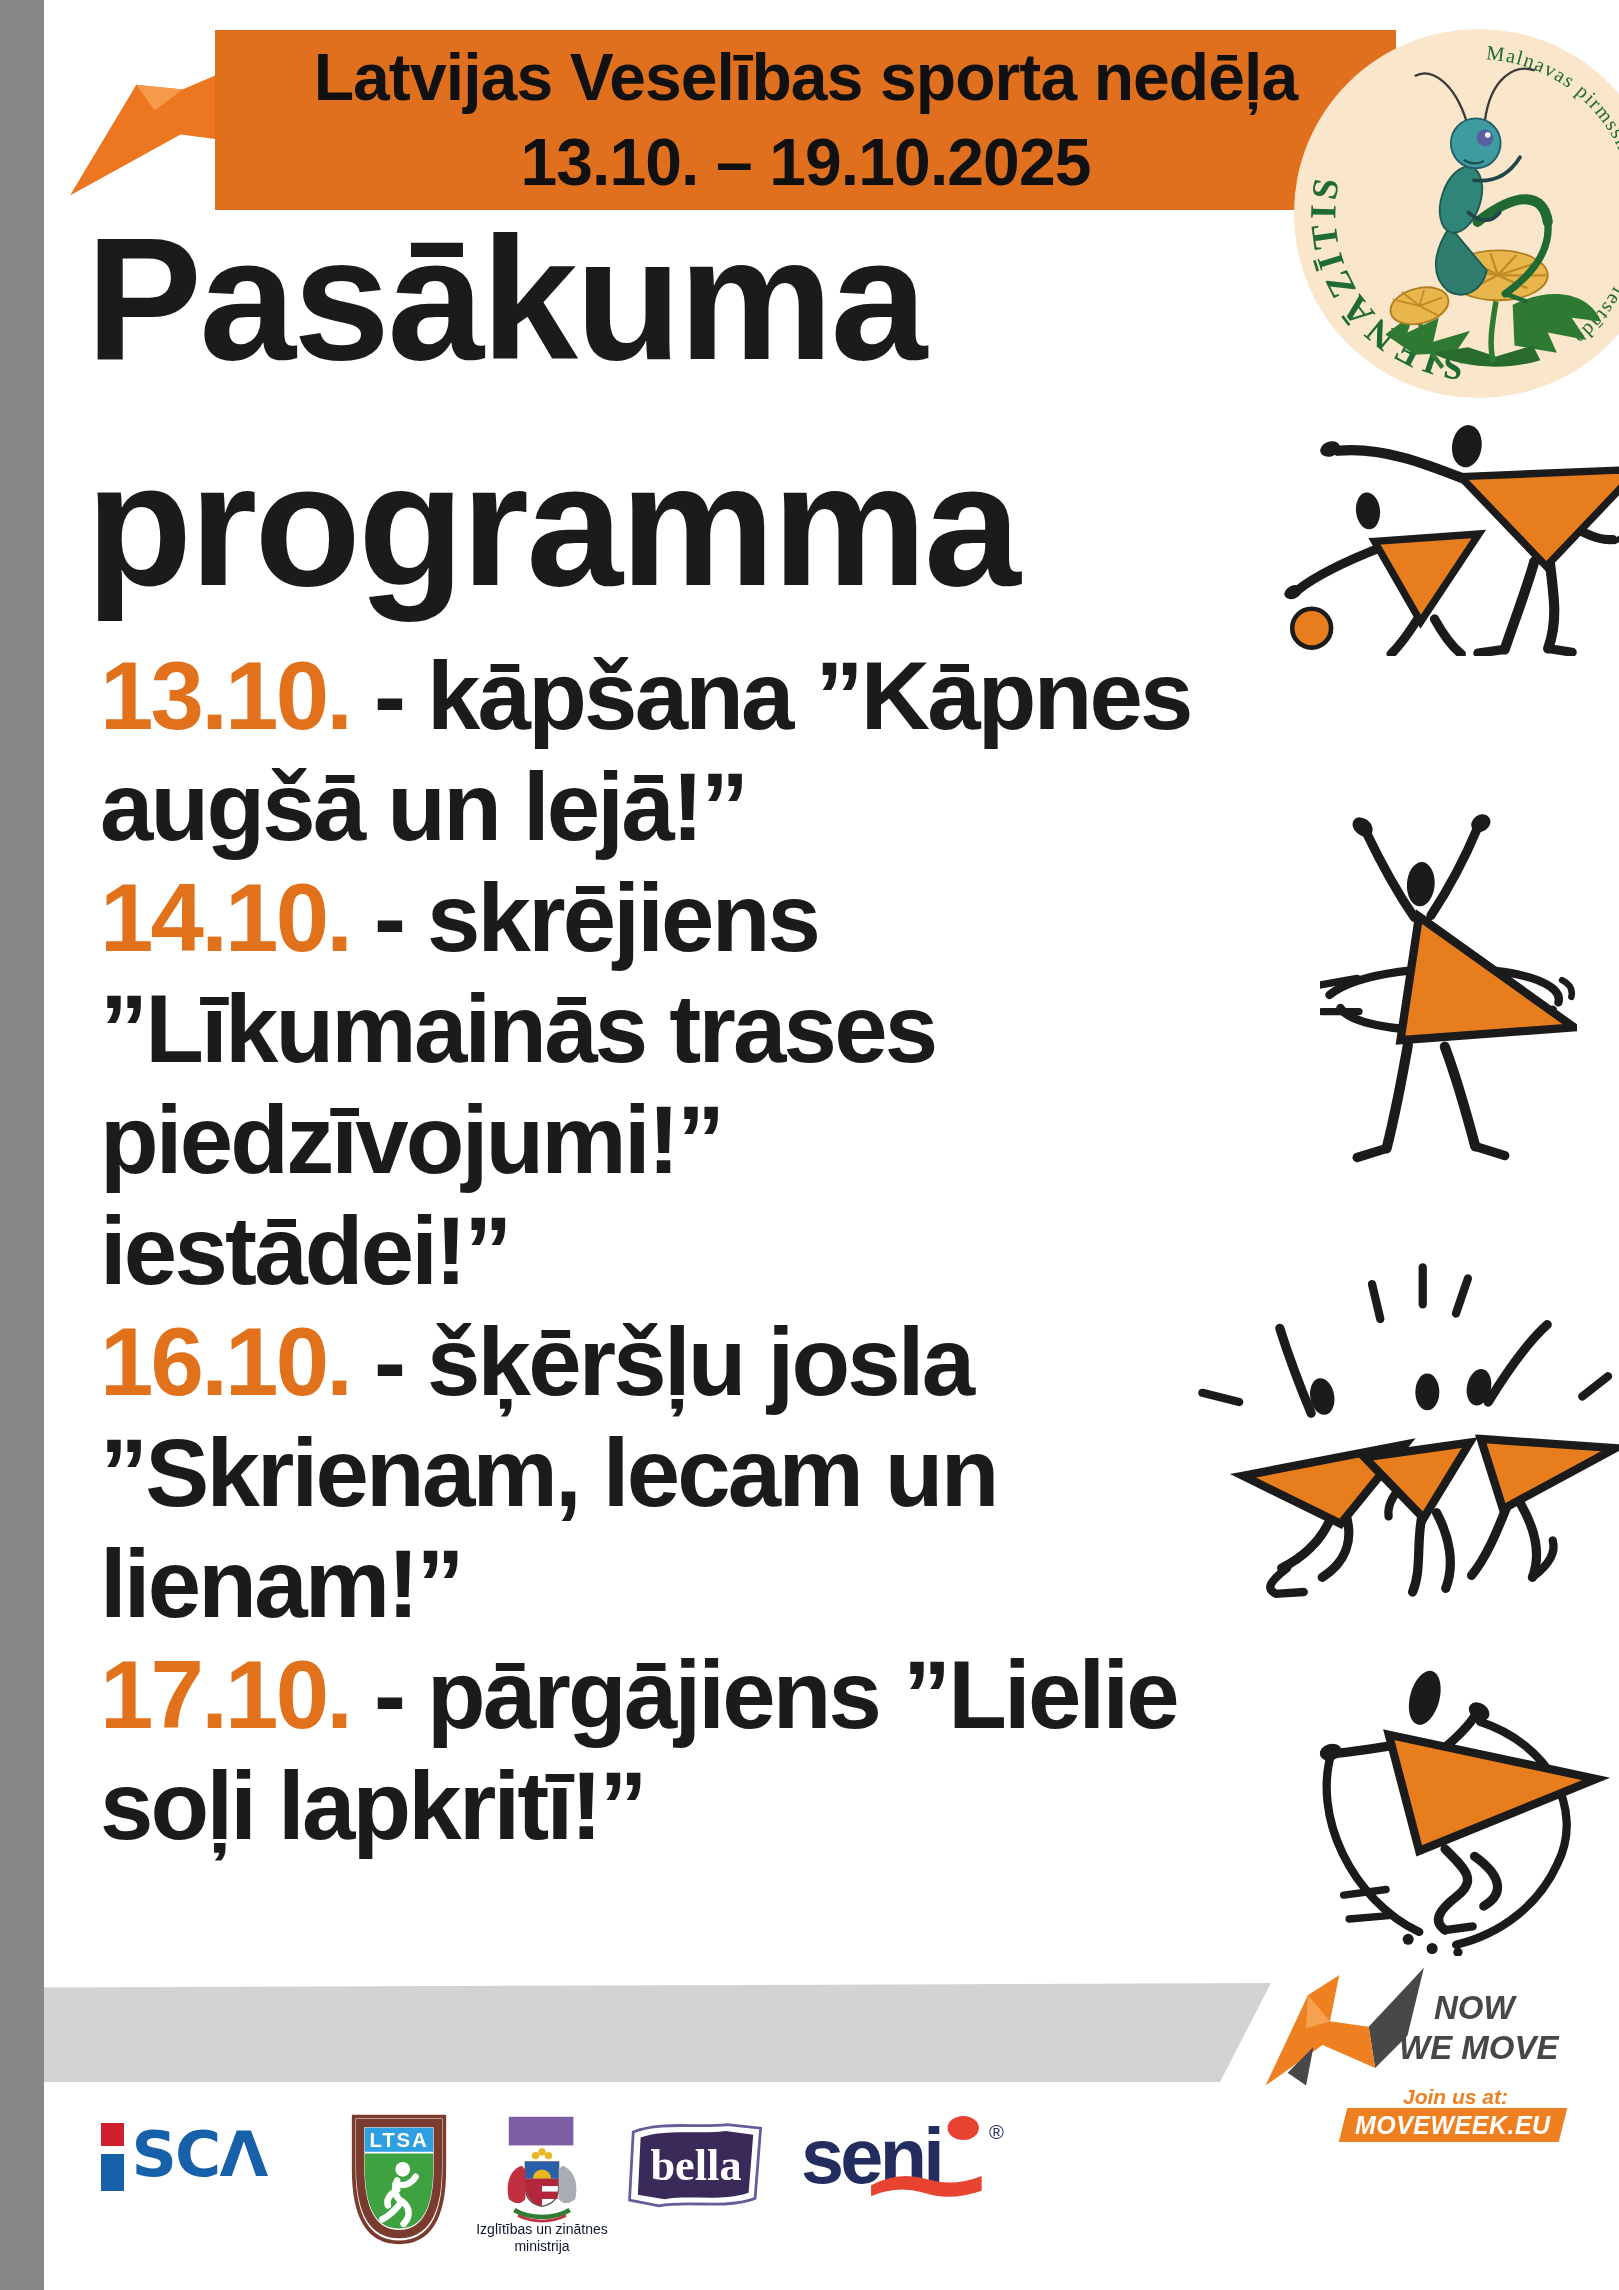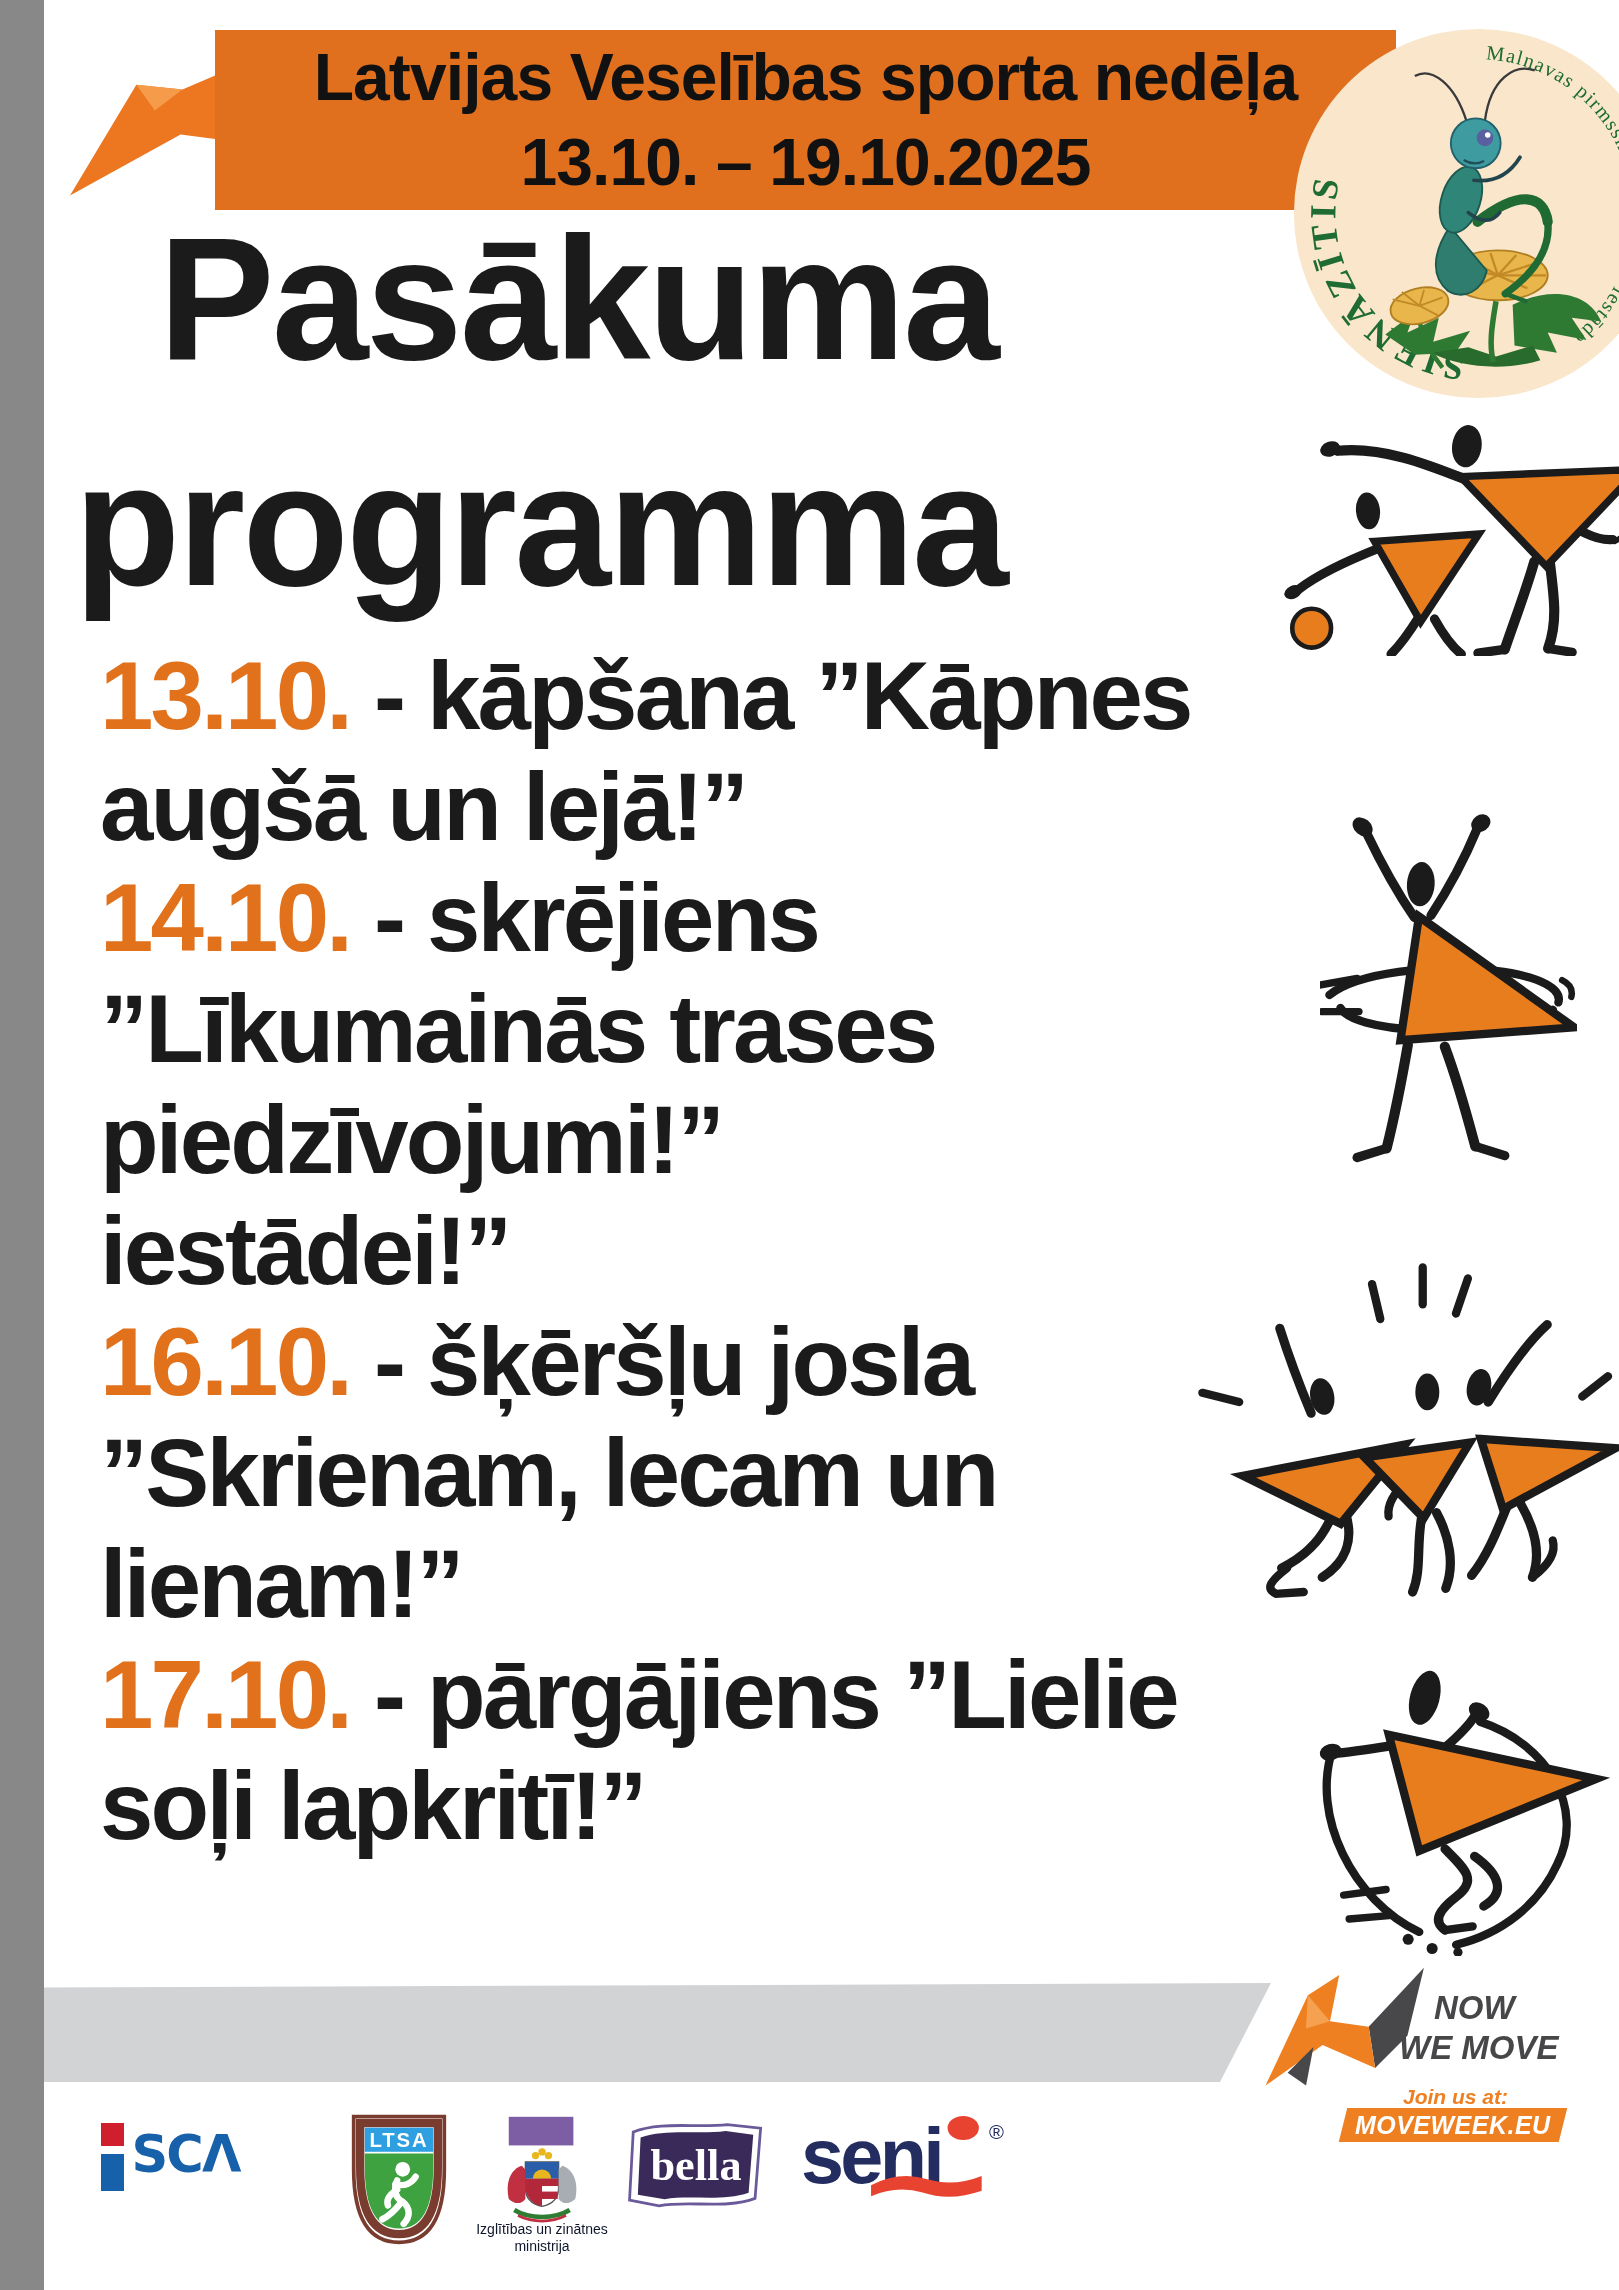--- a/index.html
+++ b/index.html
@@ -7,41 +7,41 @@
           font-family:"Liberation Sans",sans-serif;margin-left:44px;}
   .abs{position:absolute;}
 
   
   .banner{left:171px;top:30px;width:1181px;height:180px;background:#e0701d;
           display:flex;flex-direction:column;justify-content:center;align-items:center;}
   .banner .bline{font-size:66px;font-weight:bold;color:#111;line-height:85px;
           letter-spacing:-0.9px;white-space:nowrap;}
 
   
-  .title{left:30px;top:186px;width:923px;text-align:right;}
+  .title{left:42px;top:186px;width:923px;}
   .title .tline{font-size:174px;font-weight:bold;color:#1b1b1b;line-height:226px;
           letter-spacing:-2.8px;white-space:nowrap;}
 
   
   .program{left:56px;top:640px;}
   .pline{font-size:96px;font-weight:bold;color:#1b1b1b;line-height:111px;
          letter-spacing:-2.8px;white-space:nowrap;}
   .pline .date{color:#e2711c;}
 
   
   .graybar{left:0;top:1983px;width:1227px;height:100px;background:#d1d3d4;
            clip-path:polygon(0 4.6px,1227px 0,1176px 99px,0 99px);}
 
   
   .isca{left:57px;top:2119px;display:flex;align-items:flex-start;}
   .isca .col{display:flex;flex-direction:column;margin-top:3.7px;}
   .isca .reddot{width:23px;height:23px;background:#cf1f2f;}
   .isca .bluestem{width:23px;height:37px;background:#1760aa;margin-top:8.3px;}
   .isca .letters{font-family:"DejaVu Sans","Liberation Sans",sans-serif;
-      font-size:51px;font-weight:900;color:#1760aa;letter-spacing:-1.8px;line-height:72px;margin-left:7.4px;}
+      font-size:63px;font-weight:900;color:#1760aa;letter-spacing:-1.8px;line-height:72px;margin-left:7.4px;}
 
   
   .ministry-text{left:415px;top:2221px;width:166px;text-align:center;
       font-size:14px;color:#0f172a;line-height:16.6px;}
 
   
   .nwm-now{left:1390px;top:1989px;font-size:33px;line-height:37px;font-weight:bold;
       font-style:italic;color:#47474a;letter-spacing:0px;}
   .nwm-wemove{left:1355px;top:2029px;font-size:33px;line-height:37px;font-weight:bold;
       font-style:italic;color:#47474a;}

